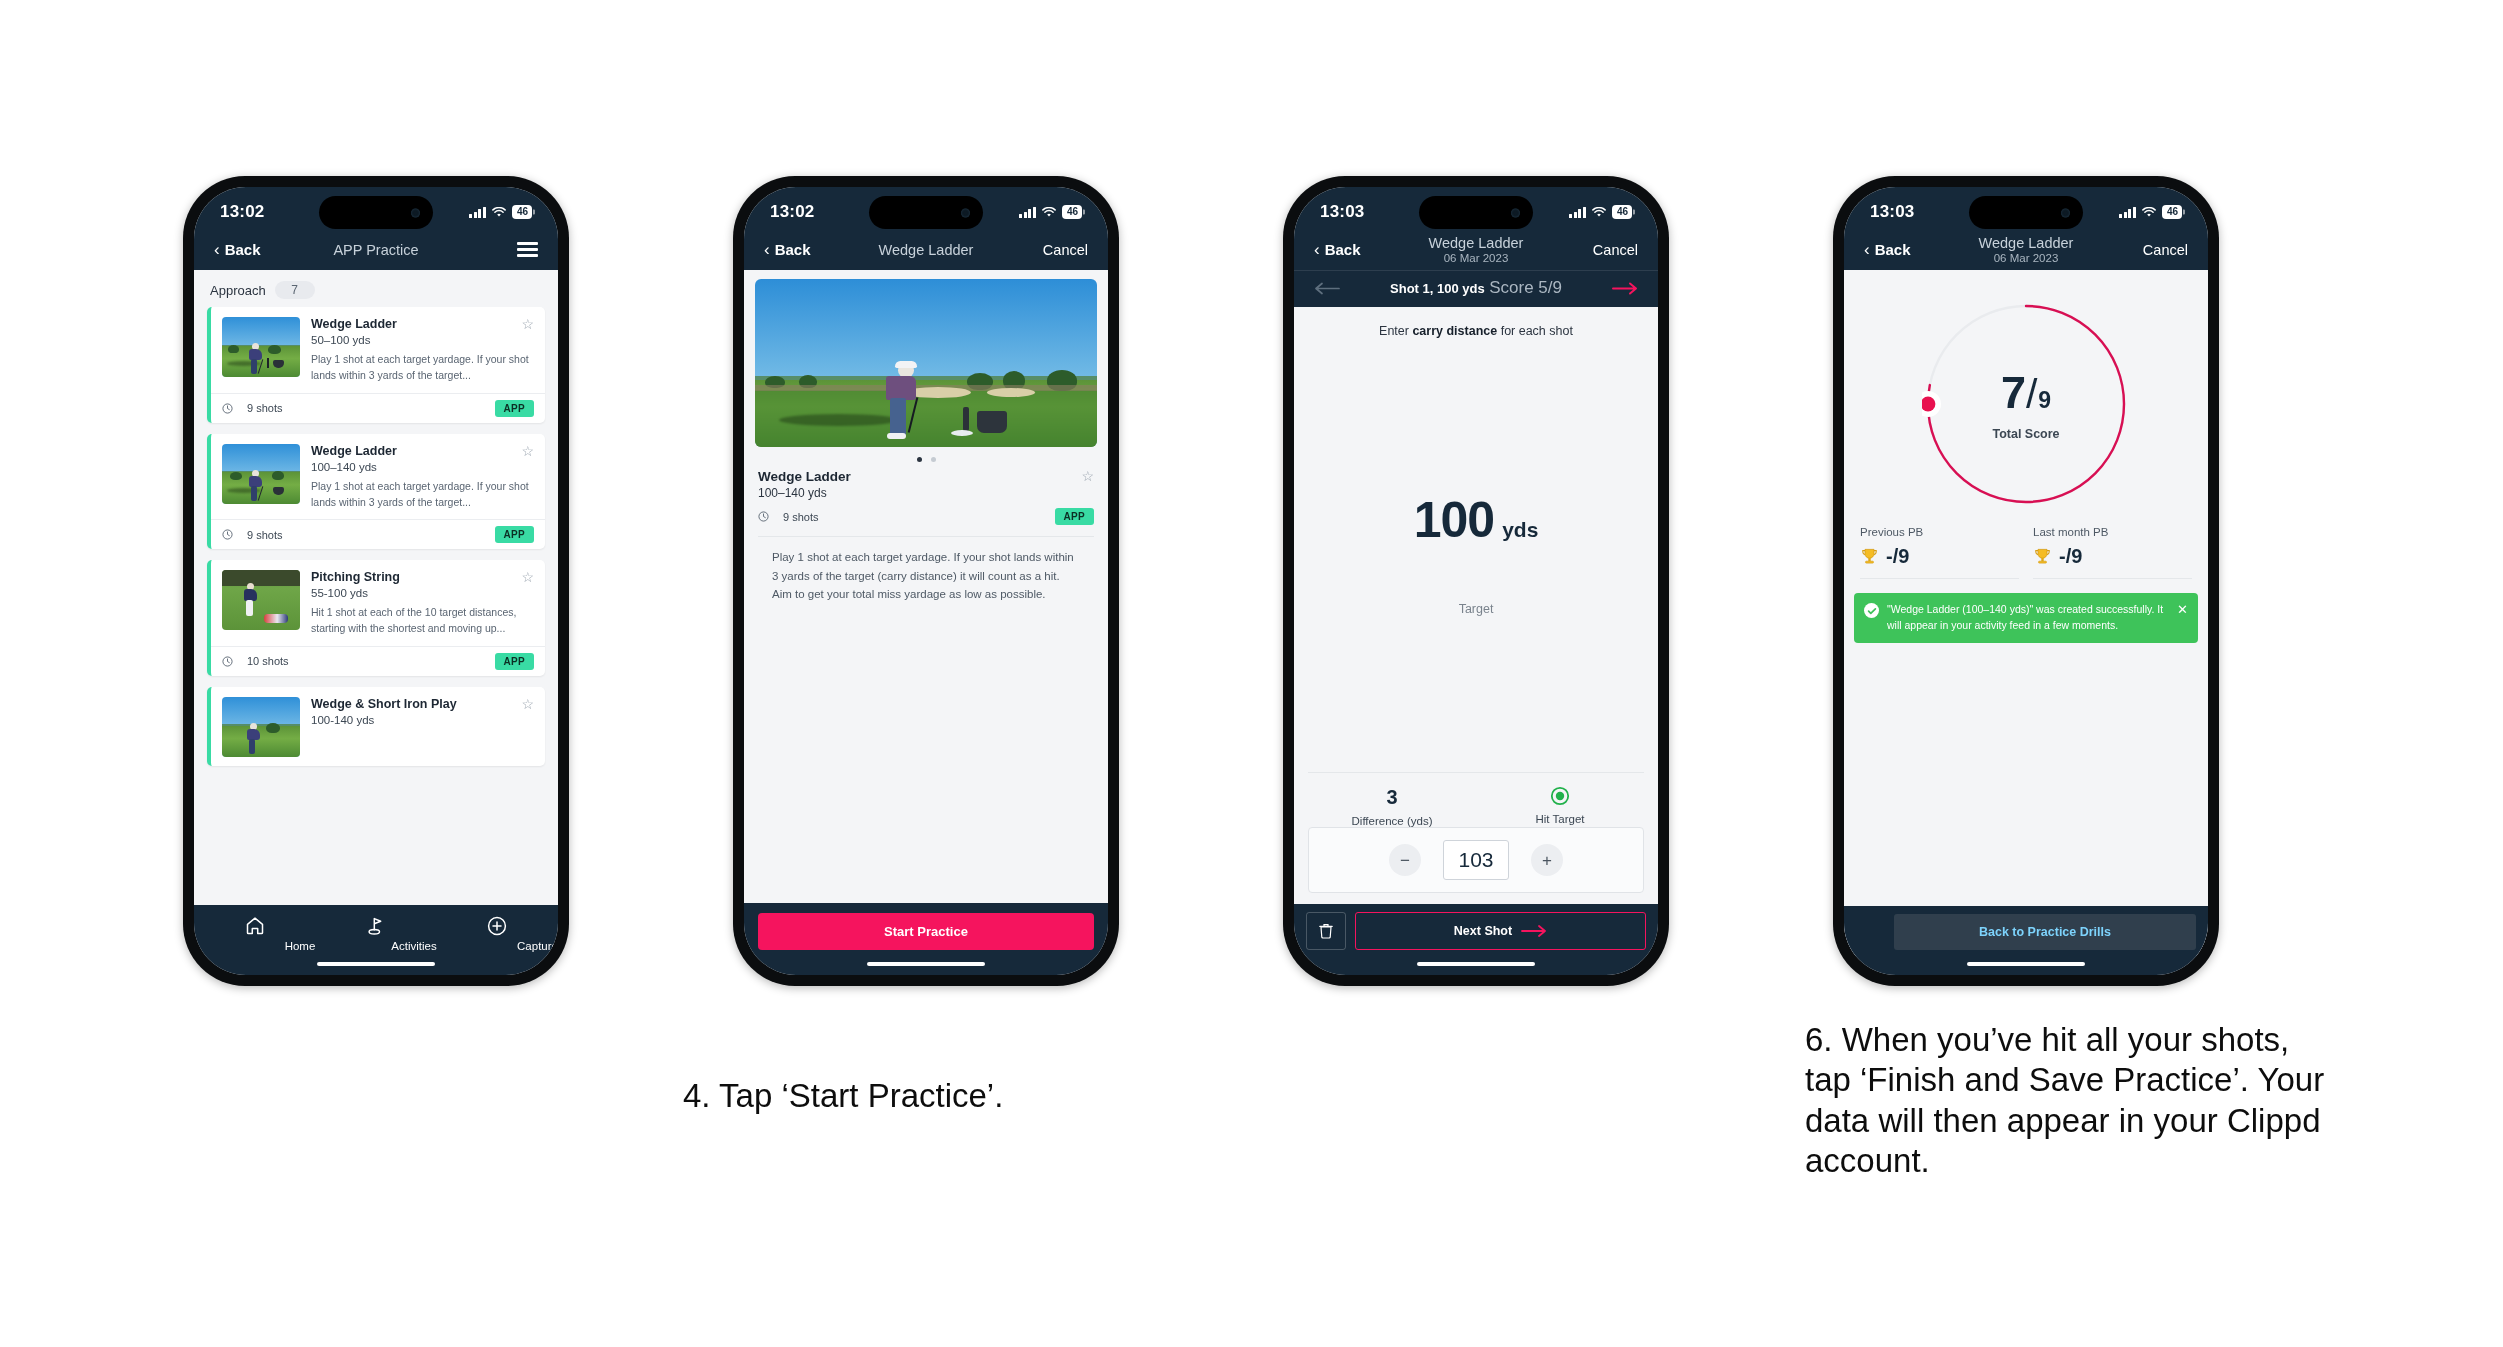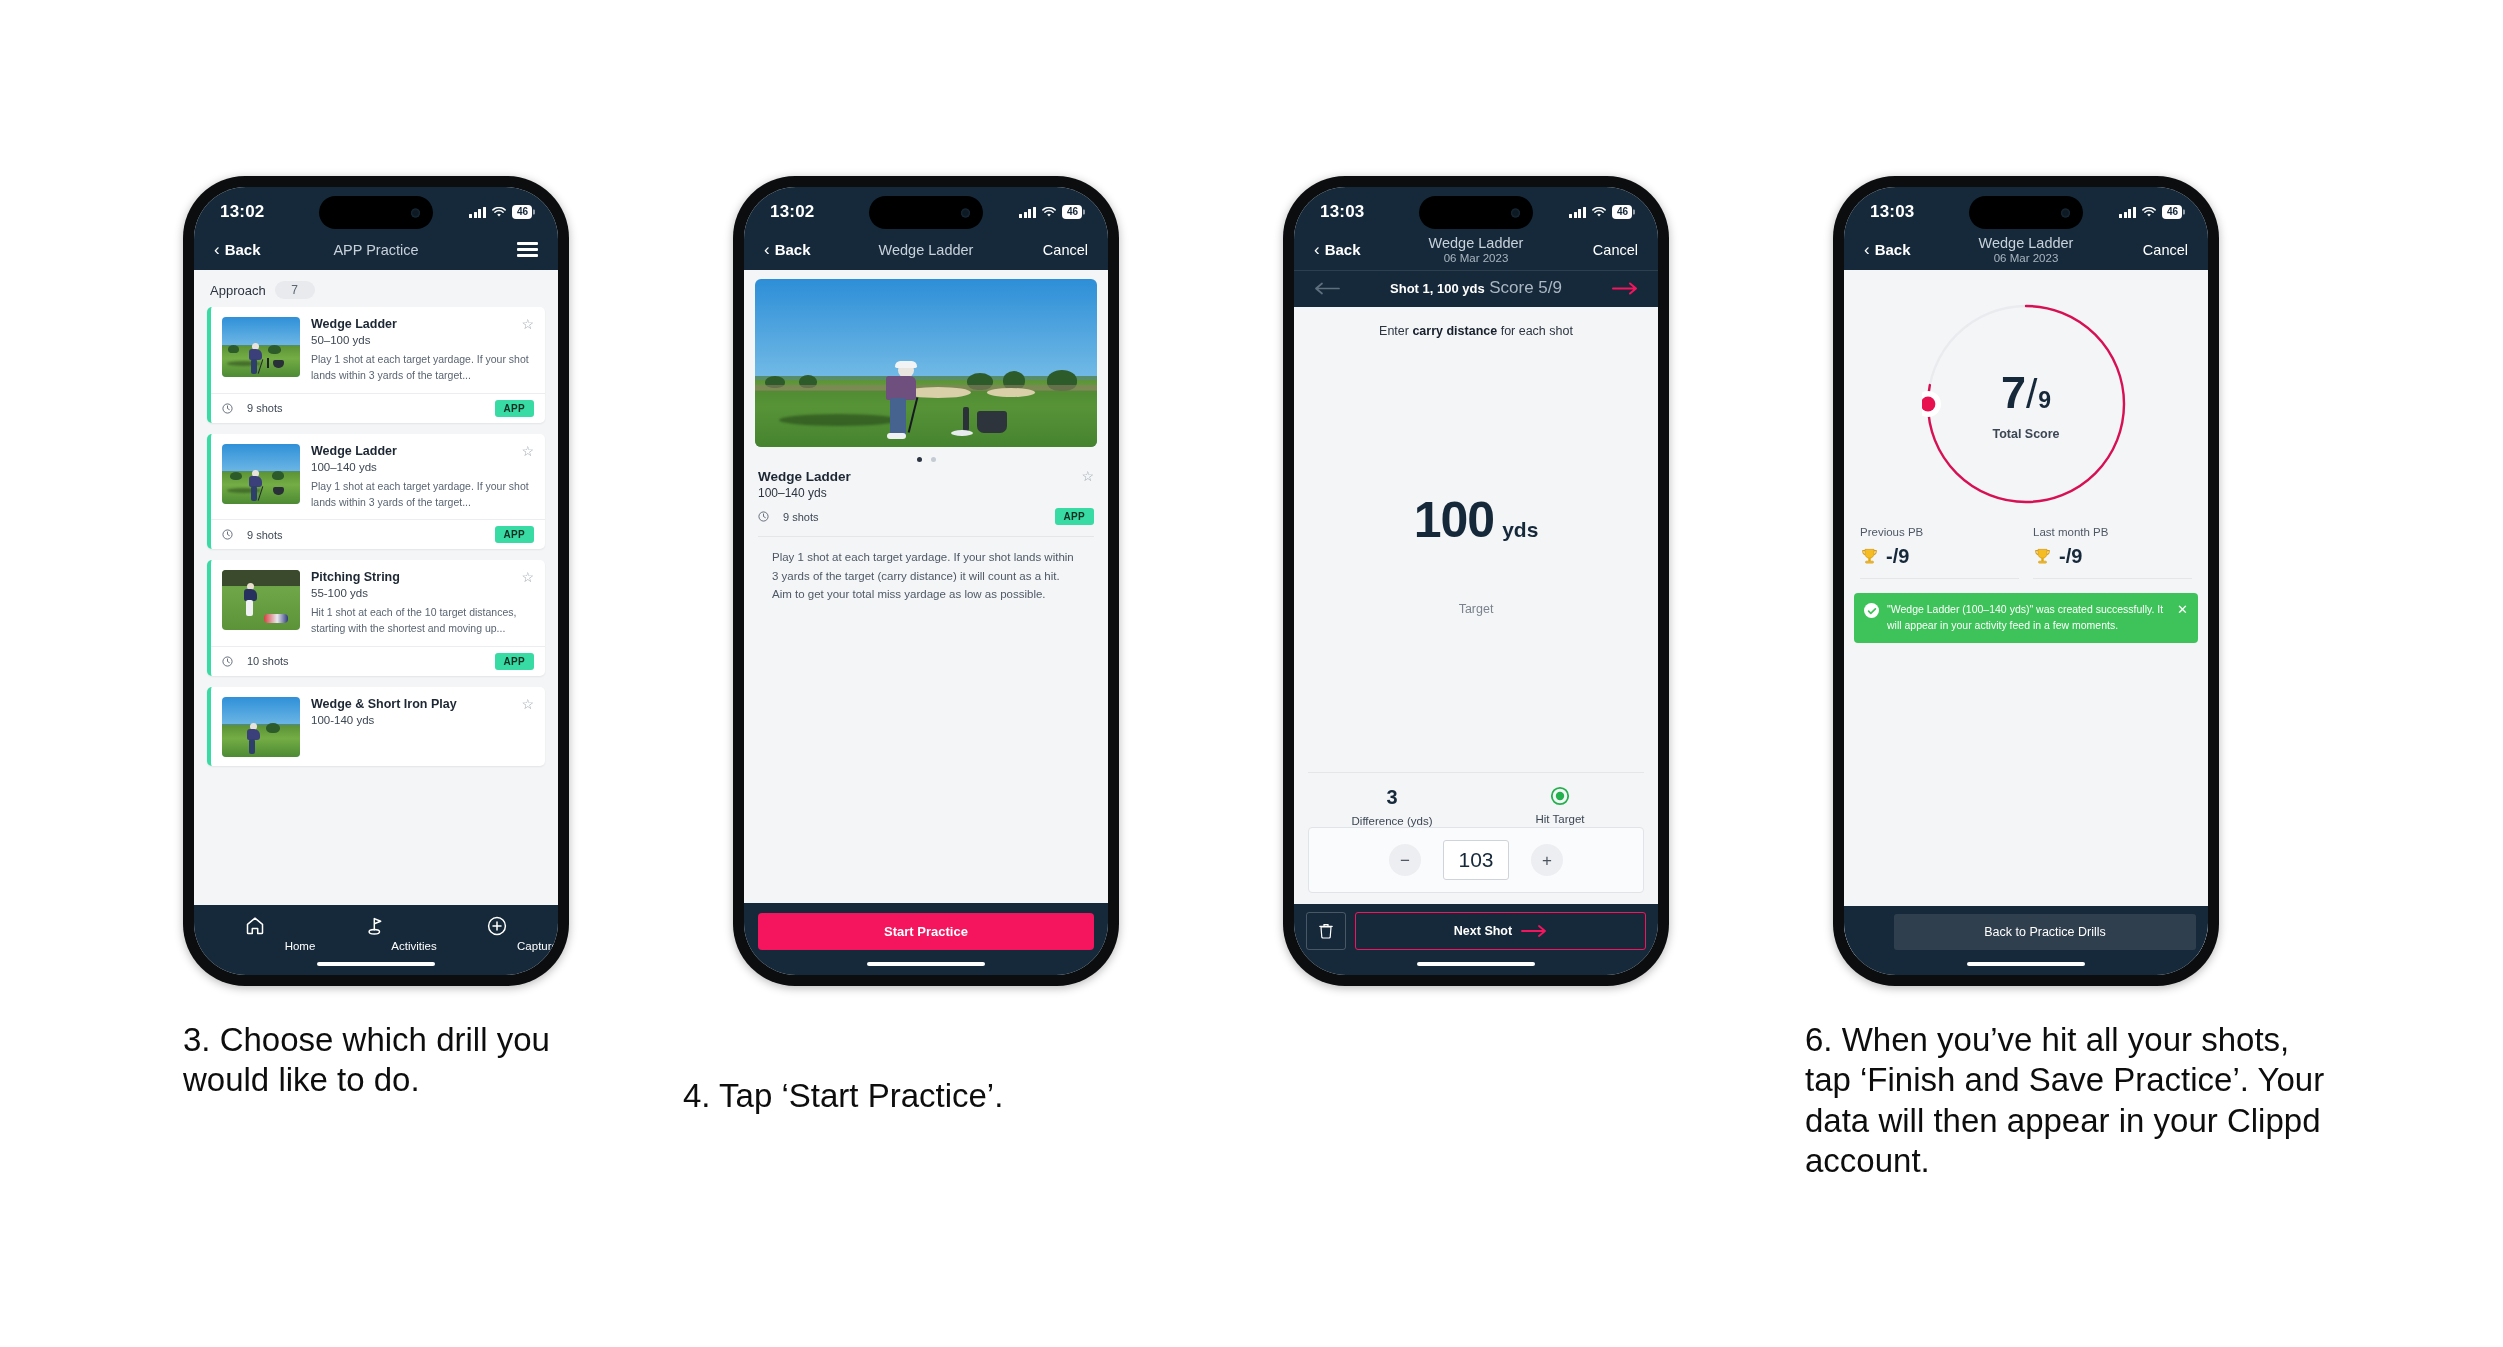--- a/index.html
+++ b/index.html
@@ -250,22 +250,22 @@
   }
   .toast-ck {
     width:15px; height:15px; border-radius:50%; background:#fff;
     flex:0 0 15px; display:flex; align-items:center; justify-content:center;
     margin-top:1px;
   }
   .toast-msg { flex:1; color:#fff; font-size:10.5px; line-height:1.52; }
   .toast-x { color:#fff; font-size:13px; line-height:1; margin-top:1px; }
   .p4foot { margin-top:auto; background:#16293a; padding:8px 12px 6px; }
   .p4btn {
-    background:#303f4d; color:#ffffff; text-align:center;
-    font-size:12.5px; font-weight:400; border-radius:3px; padding:11px 0;margin-left:38px;
+    background:#303f4d; color:#7dd3fc; text-align:center;
+    font-size:12.5px; font-weight:700; border-radius:3px; padding:11px 0;margin-left:38px;
   }
 
   
   .caption {
     position:absolute;
     font-size:33px; line-height:1.22; color:#0d0d0d;
     font-family: "Liberation Sans", sans-serif;
   }
   .c1 { left:183px;  top:1020px; width: 400px; }
   .c2 { left:683px;  top:1076px; width: 470px; }
@@ -815,17 +815,16 @@
         <div class="p4foot">
           <div class="p4btn">Back to Practice Drills</div>
         </div>
       </div>
       <div class="homebar">
           <i></i>
         </div>
     </div>
   </div>
 
-  <div class="caption c1">3. Choose which drill you would like to do.</div>
   <div class="caption c2">4. Tap ‘Start Practice’.</div>
   <div class="caption c4">6. When you’ve hit all your shots, tap ‘Finish and Save Practice’. Your data will then appear in your Clippd account.</div>
 
 </div>
 
 </body></html>

